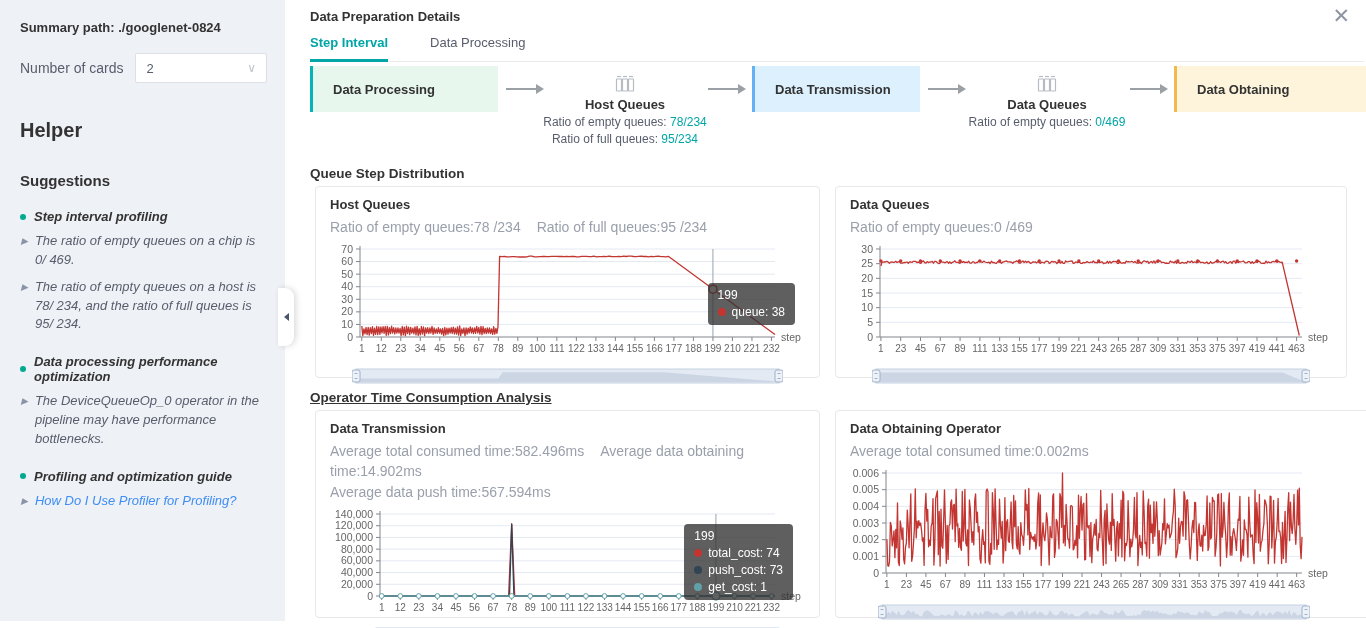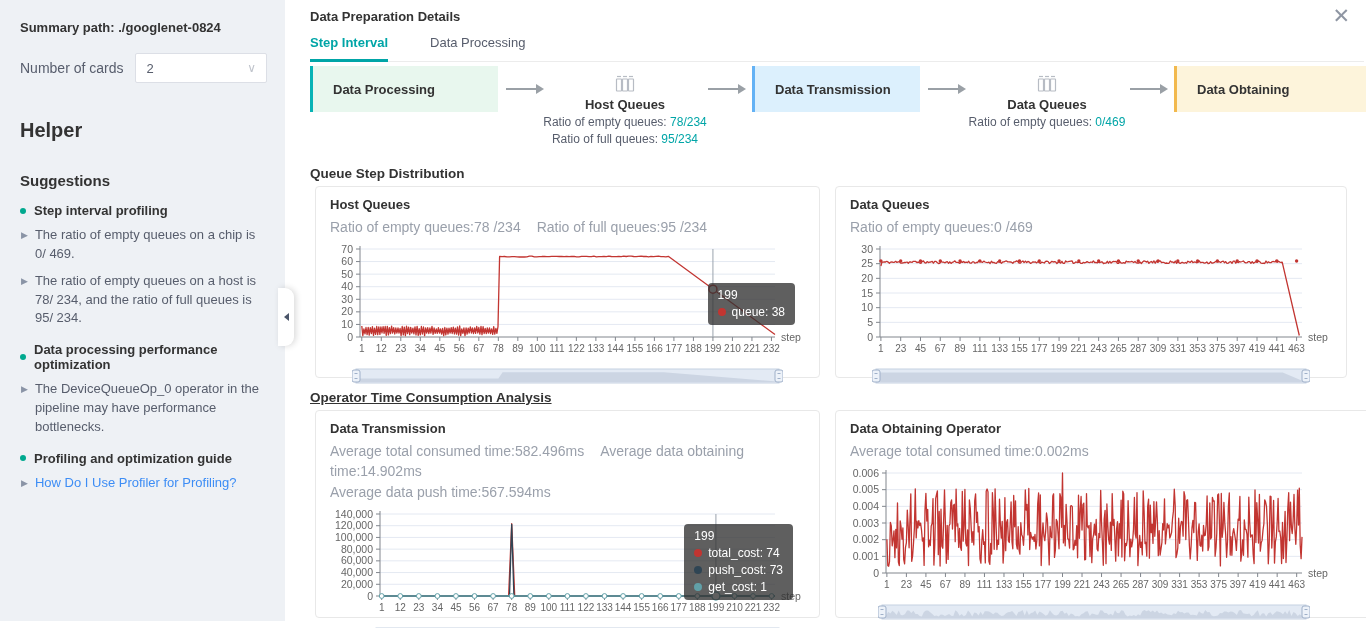--- a/index.html
+++ b/index.html
@@ -9,21 +9,21 @@
   .sidebar{position:absolute;left:0;top:0;width:285px;height:621px;background:#eef1f5;
            box-sizing:border-box;padding:20px 18px 0 20px;}
   .summary-path{font-size:13px;font-weight:bold;color:#333;}
   .cards-row{margin-top:18px;display:flex;align-items:center;}
   .cards-label{font-size:14px;color:#575d6c;flex:none;}
   .select{margin-left:12px;flex:1;height:30px;background:#fff;border:1px solid #dcdfe6;border-radius:2px;
           display:flex;align-items:center;justify-content:space-between;padding:0 10px;font-size:13px;color:#575d6c;cursor:pointer;box-sizing:border-box;}
   .select .chev{color:#c0c4cc;font-size:12px;}
   .helper-title{margin-top:36px;font-size:20px;font-weight:bold;color:#333;}
   .suggestions-title{margin-top:30px;font-size:15px;font-weight:bold;}
-  .sg-group{margin-top:14px;}
+  .sg-group{margin-top:20px;font-style:italic;}
   .sg-title{display:flex;align-items:center;font-size:13px;font-weight:bold;color:#333;}
   .sg-dot{width:6px;height:6px;border-radius:50%;background:#00a98f;margin-right:8px;flex:none;}
   .sg-item{display:flex;margin-top:8px;font-size:13px;color:#575d6c;line-height:1.45;}
   .sg-arrow{color:#8a94a6;font-size:9px;margin:3px 7px 0 1px;flex:none;}
   .sg-item.link .sg-text{color:#3d8df5;cursor:pointer;}
   .collapse-tab{position:absolute;left:278px;top:288px;width:16px;height:58px;background:#fff;
                 border-radius:0 9px 9px 0;box-shadow:2px 0 6px rgba(0,0,0,0.15);
                 display:flex;align-items:center;justify-content:center;cursor:pointer;z-index:3;}
   .collapse-tab .tri{width:0;height:0;border-top:4px solid transparent;border-bottom:4px solid transparent;border-right:5px solid #4a5569;}
   

